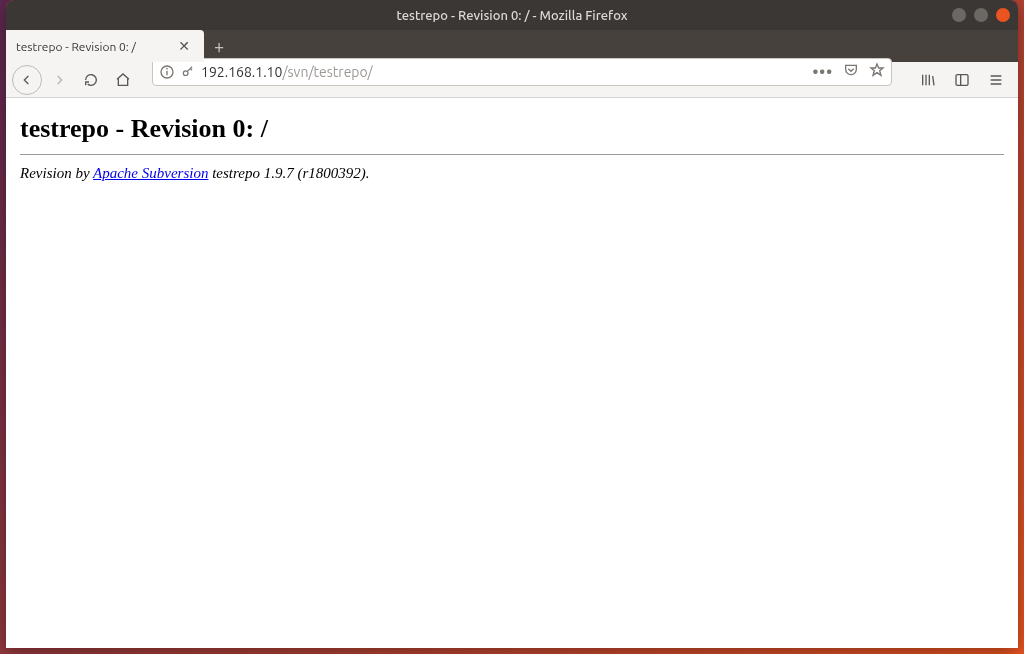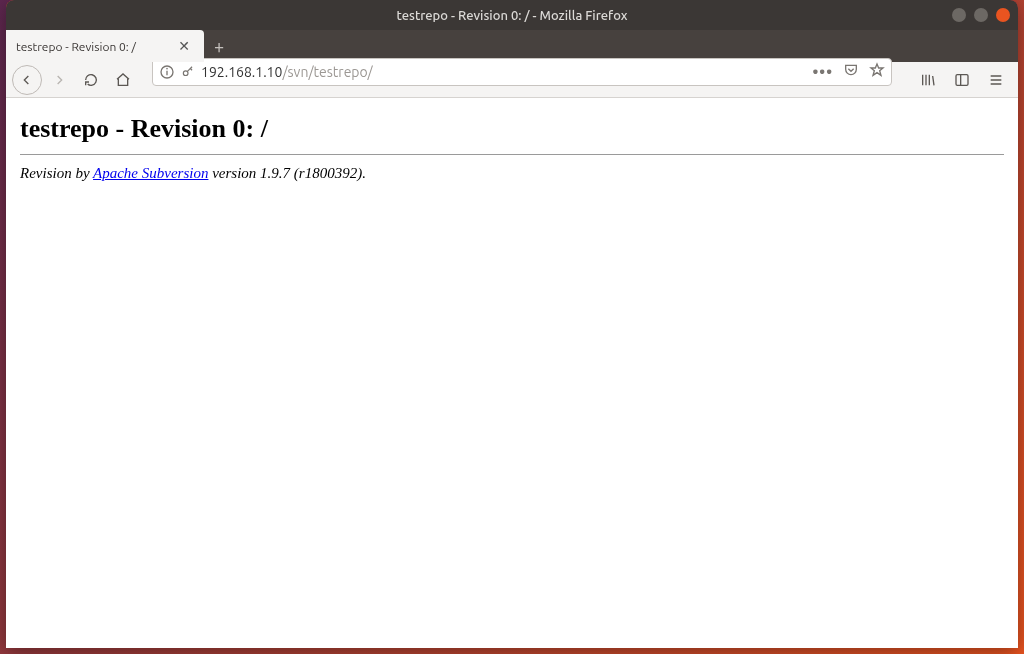--- a/index.html
+++ b/index.html
@@ -193,15 +193,15 @@
         <svg width="16" height="16" viewBox="0 0 24 24">
             <path d="M4 6h16M4 12h16M4 18h16" fill="none" stroke="currentColor" stroke-width="2"></path>
           </svg>
       </div>
     </div>
   </div>
 
   <div class="content">
     <h1>testrepo - Revision 0: /</h1>
     <hr>
-    <p class="footer-line"><span>Revision by </span><a href="#">Apache Subversion</a><span> version 1.9.7 (r1800392).</span></p>
+    <p class="footer-line"><span>Revision by </span><a href="#">Apache Subversion</a><span> testrepo 1.9.7 (r1800392).</span></p>
   </div>
 </div>
 
 </body></html>

